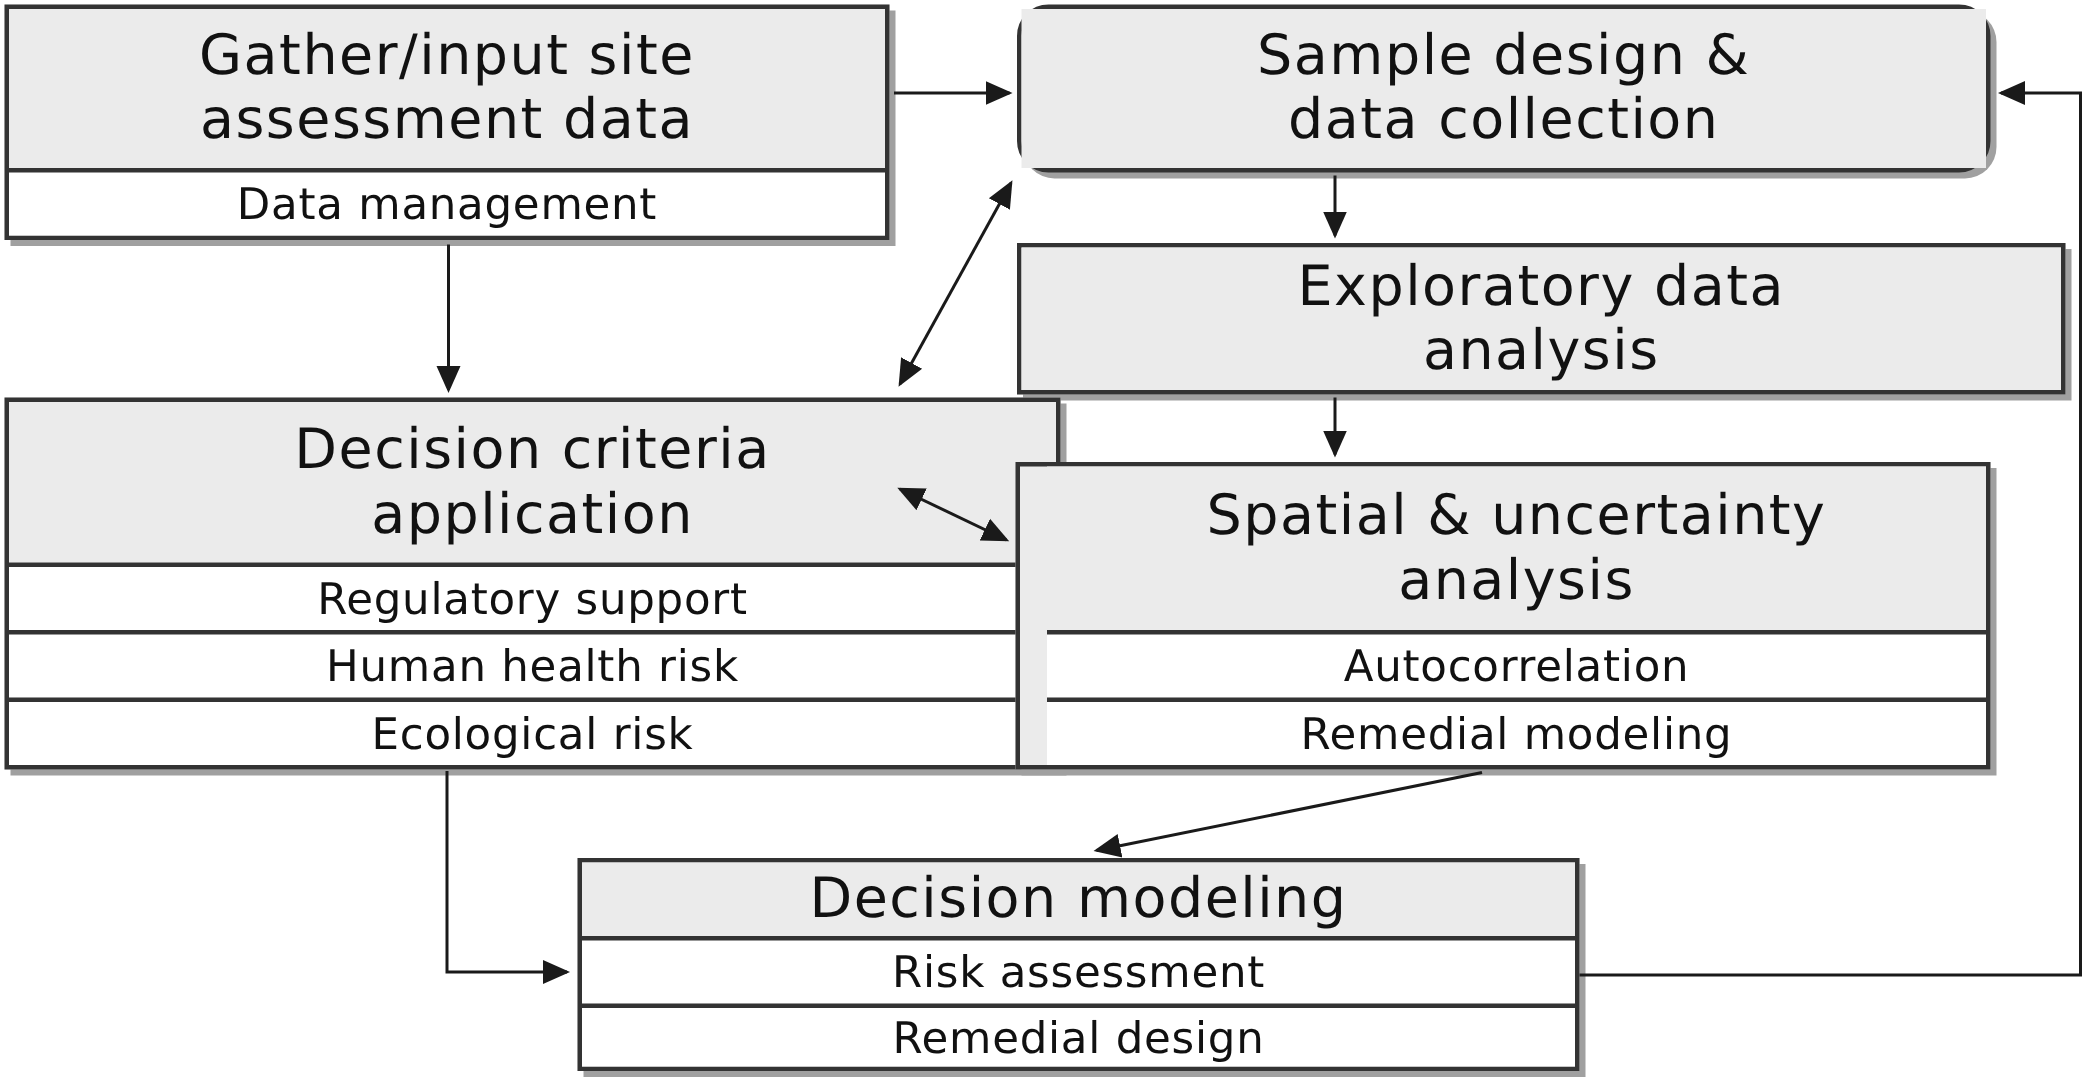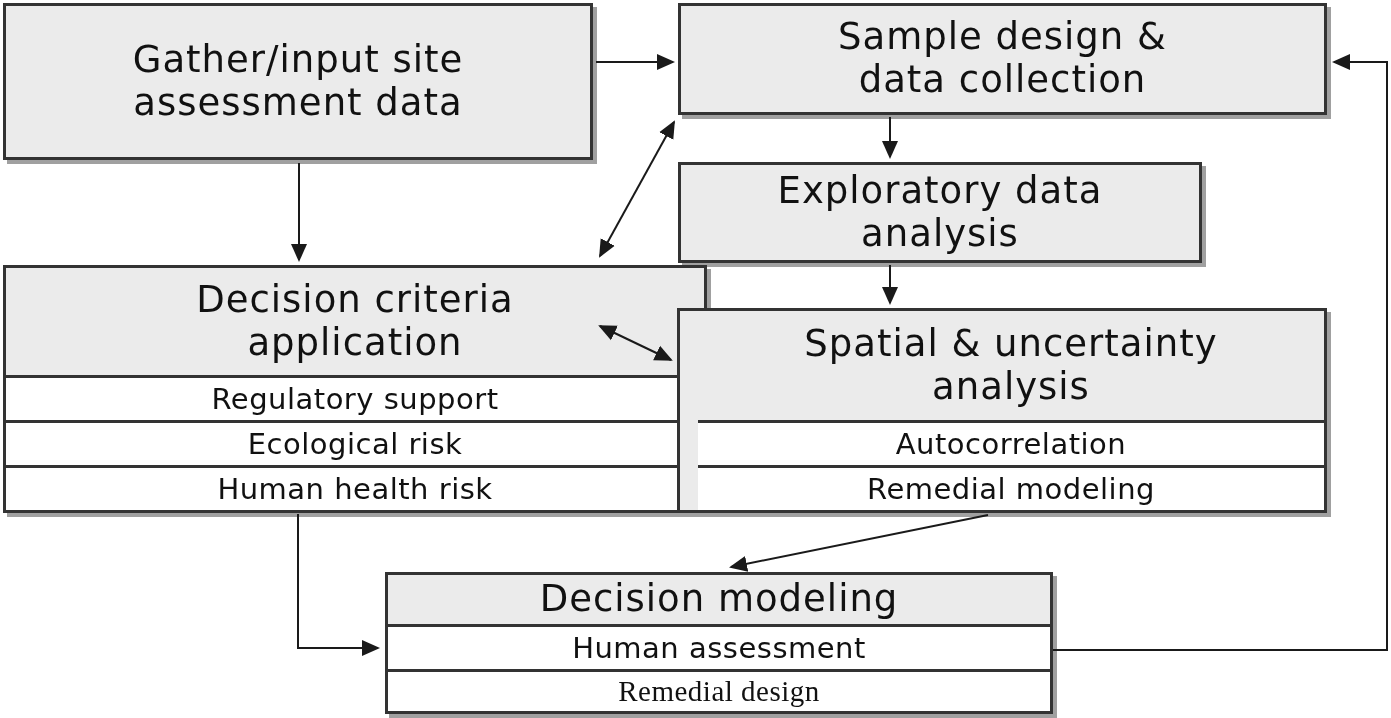--- a/index.html
+++ b/index.html
@@ -77,62 +77,63 @@
 </head>
 <body>
 
 <div class="canvas">
 
   <div class="box" style="left:3px; top:3px; width:590px; height:157px;">
     <div class="hdr">
       <span>Gather/input site</span>
       <span>assessment data</span>
     </div>
+    <div class="row">Data management</div>
   </div>
 
-  <div class="box" style="left:678px; top:3px; width:649px; height:112px;">
+  <div class="box" style="left:678px; top:3px; width:649px; height:112px;border-radius:21px;">
     <div class="hdr">
       <span>Sample design &amp;</span>
       <span>data collection</span>
     </div>
   </div>
 
-  <div class="box" style="left:678px; top:162px; width:524px; height:101px;">
+  <div class="box" style="left:678px; top:162px; width:699px; height:101px;">
     <div class="hdr">
       <span>Exploratory data</span>
       <span>analysis</span>
     </div>
   </div>
 
   <div class="box" style="left:3px; top:265px; width:704px; height:248px;">
     <div class="hdr">
       <span>Decision criteria</span>
       <span>application</span>
     </div>
     <div class="row">Regulatory support</div>
+    <div class="row">Human health risk</div>
     <div class="row">Ecological risk</div>
-    <div class="row">Human health risk</div>
   </div>
 
   <div class="box" style="left:677px; top:308px; width:650px; height:205px;padding-left:18px;">
     <div class="hdr">
       <span>Spatial &amp; uncertainty</span>
       <span>analysis</span>
     </div>
     <div class="row">Autocorrelation</div>
     <div class="row">Remedial modeling</div>
   </div>
 
   <div class="box" style="left:385px; top:572px; width:668px; height:142px;">
     <div class="hdr" style="font-size:37px;">
       <span>Decision modeling</span>
       <span></span>
     </div>
-    <div class="row">Human assessment</div>
-    <div class="row" style="flex-basis:42px; height:42px;font-family:Liberation Serif, serif;">Remedial design</div>
+    <div class="row">Risk assessment</div>
+    <div class="row" style="flex-basis:42px; height:42px;">Remedial design</div>
   </div>
 
   <svg class="arrows" viewBox="0 0 1391 718">
     <defs>
       <marker id="ah" viewBox="0 0 10 10" refX="8" refY="5" markerWidth="10" markerHeight="10" orient="auto-start-reverse">
         <path d="M 0 1 L 9 5 L 0 9 z"></path>
       </marker>
     </defs>
 
     <line x1="596" y1="62" x2="673" y2="62" marker-end="url(#ah)"></line>

